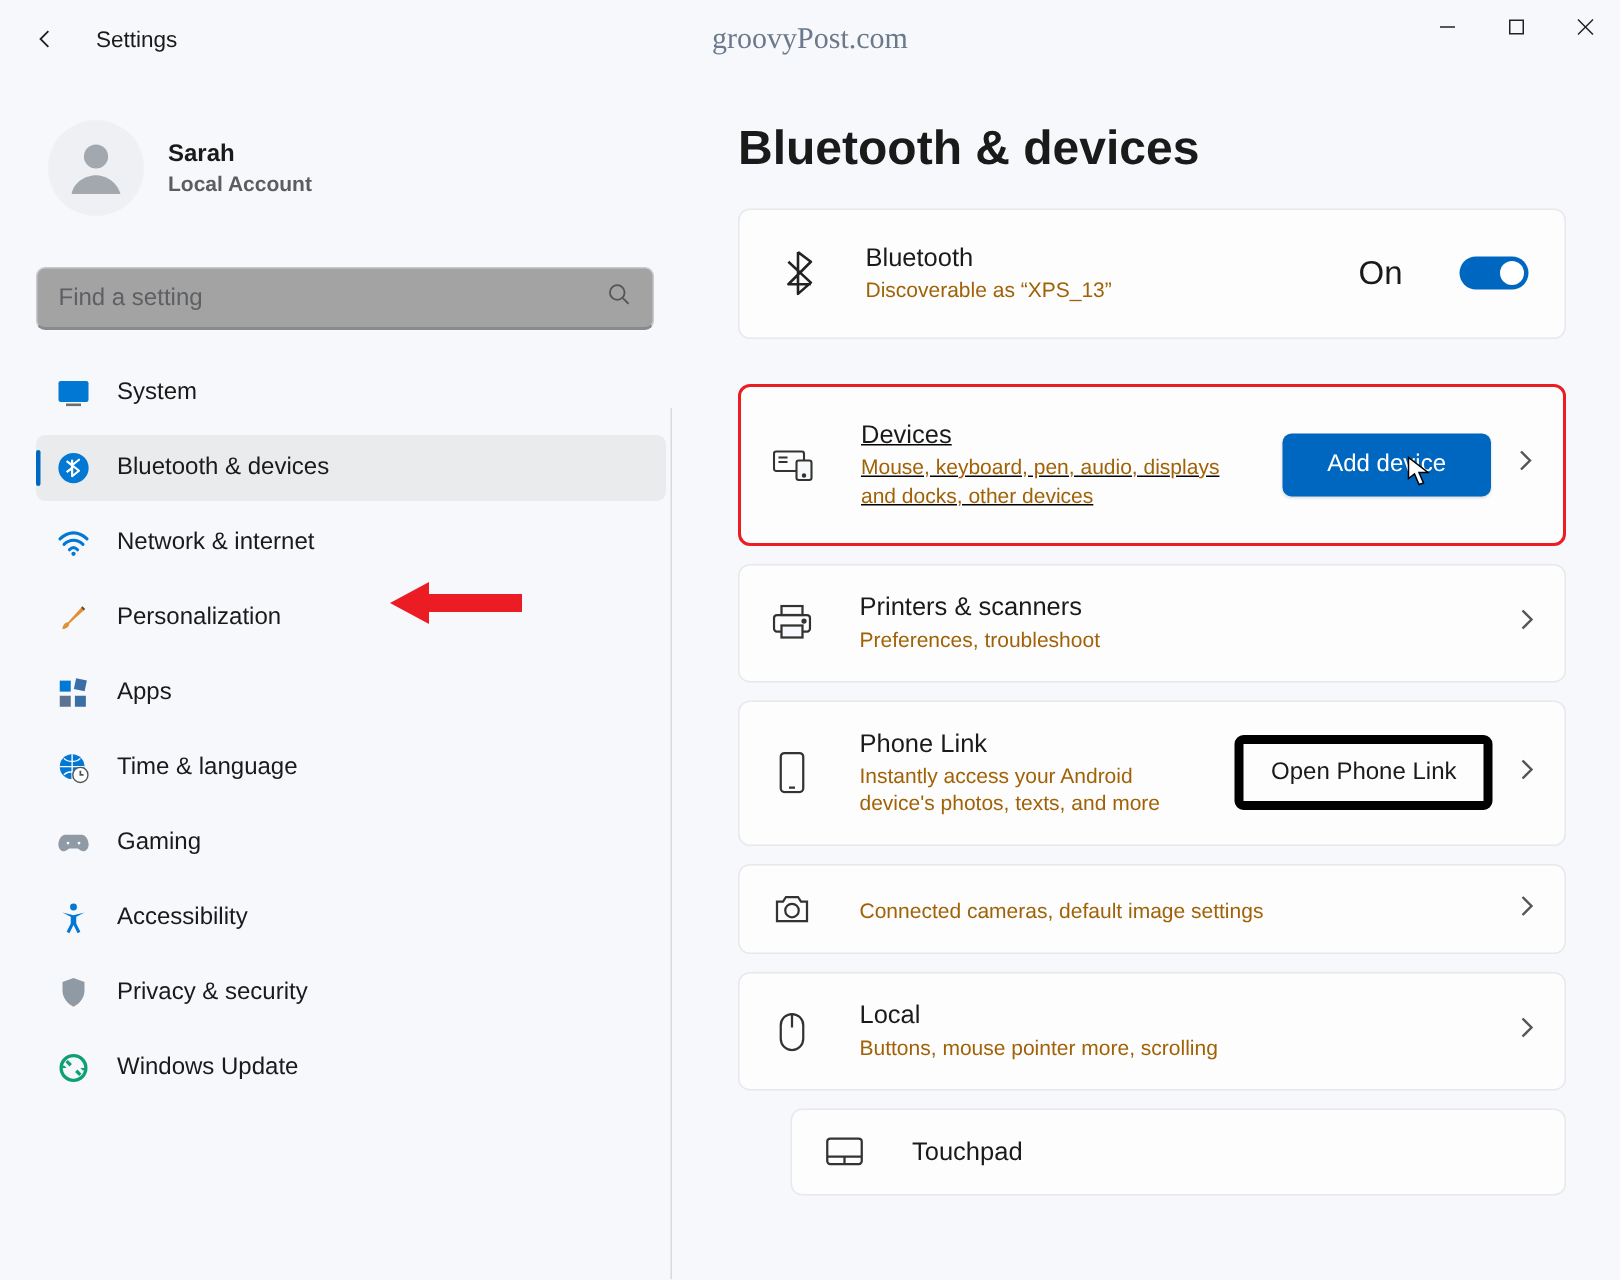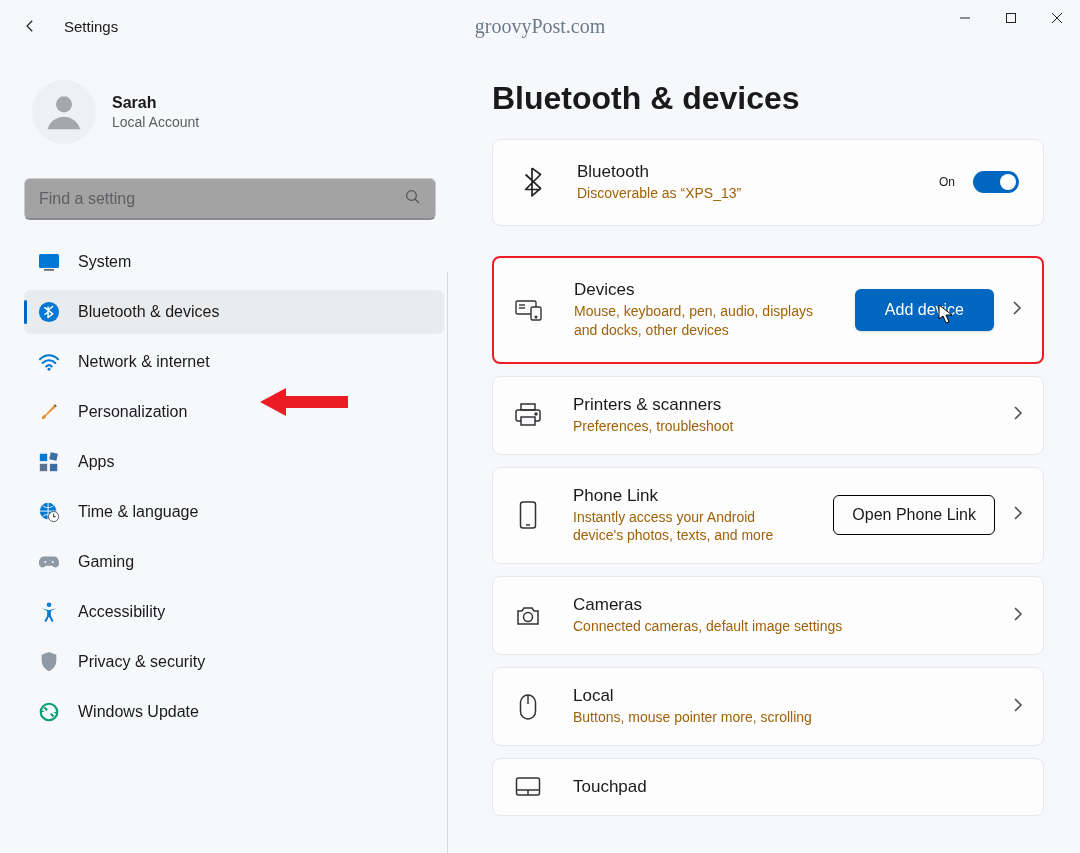--- a/index.html
+++ b/index.html
@@ -15,21 +15,21 @@
   .winbtn svg { stroke:#222; }
 
   .layout { display:flex; height: calc(853px - 52px); }
 
   
   .sidebar { width: 448px; padding: 8px 0 0 24px; display:flex; flex-direction:column; position:relative;}
   .profile { display:flex; align-items:center; gap:16px; padding: 20px 0 20px 8px;}
   .avatar { width:64px; height:64px; border-radius:50%; background:#eef0f3; display:flex; align-items:center; justify-content:center; }
   .avatar svg { fill:#a3a8ae; }
   .profile-name { font-size:16px; font-weight:600; color:#1a1a1a;}
-  .profile-sub { font-size:14px; color:#5b5d61; margin-top:2px;}
+  .profile-sub { font-size:14px; color:#5b5d61; margin-top:2px;font-weight:bold;}
 
   .searchwrap { margin: 14px 12px 20px 0; position:relative; }
   .search { width:100%; height:42px; border:1px solid #c7c9cc; border-bottom:2px solid #888a8d; border-radius:6px; background:#a3a3a3; padding:0 44px 0 14px; font-size:16px; color:#333; outline:none;}
   .search::placeholder { color:#5d5f63; }
   .search-icon { position:absolute; right:14px; top:50%; transform:translateY(-50%); }
 
   .navlist { list-style:none; margin-right:4px; overflow-y:auto; flex:1;}
   .navitem { display:flex; align-items:center; height:44px; padding:0 12px 0 14px; border-radius:6px; cursor:pointer; font-size:16px; color:#1a1a1a; gap:18px; margin-bottom:6px; position:relative;}
   .navitem.active { background:#eaebed; }
   .navitem.active::before { content:""; position:absolute; left:0; top:10px; bottom:10px; width:3px; background:#0067c0; border-radius:2px;}
@@ -45,26 +45,26 @@
   .page-title { font-size:32px; font-weight:600; color:#1a1a1a; margin-bottom:22px;}
 
   .card { background:#fdfdfe; border:1px solid #e7e8ea; border-radius:8px; margin-bottom:12px; display:flex; align-items:center; padding:18px 20px; gap:30px; cursor:pointer; position:relative;}
   .card-icon { width:30px; display:flex; align-items:center; justify-content:center; flex-shrink:0;}
   .card-text { flex:1; min-width:0;}
   .card-title { font-size:17px; color:#1a1a1a; }
   .card-sub { font-size:14px; color:#a16207; margin-top:2px; line-height:1.35;}
   .card-right { display:flex; align-items:center; gap:18px;}
   .chevron { color:#555; }
 
-  .toggle-label { font-size:12px; color:#1a1a1a; margin-right:0;}
+  .toggle-label { font-size:22px; color:#1a1a1a; margin-right:20px;}
   .toggle { width:46px; height:22px; background:#0067c0; border-radius:11px; position:relative; cursor:pointer;}
   .toggle::after { content:""; position:absolute; right:3px; top:3px; width:16px; height:16px; background:#fff; border-radius:50%;}
 
   .btn-primary { background:#0067c0; color:#fff; border:none; border-radius:6px; padding:12px 30px; font-size:16px; cursor:pointer; box-shadow:0 1px 2px rgba(0,0,0,0.15);}
-  .btn-secondary { background:#fdfdfe; color:#1a1a1a; border:1px solid #000000; border-radius:6px; padding:10px 18px; font-size:16px; cursor:pointer;}
+  .btn-secondary { background:#fdfdfe; color:#1a1a1a; border:6px solid #000000; border-radius:6px; padding:10px 18px; font-size:16px; cursor:pointer;}
 
   .highlight-box { border:2.5px solid #ec1c24 !important; }
 
   .cursor { position:absolute; pointer-events:none; }
 
   
   .main::-webkit-scrollbar, .navlist::-webkit-scrollbar { width:4px; }
   .main::-webkit-scrollbar-thumb, .navlist::-webkit-scrollbar-thumb { background:#c4c6c9; border-radius:2px;}
 </style>
 </head>
@@ -254,21 +254,21 @@
     <div class="card highlight-box" style="padding:22px 20px;">
       <span class="card-icon">
         <svg width="28" height="24" viewBox="0 0 28 24" fill="none" stroke="#333" stroke-width="1.4">
             <rect x="1" y="3" width="20" height="13" rx="1.5"></rect>
             <rect x="16" y="9" width="10" height="13" rx="1.5" fill="#f7f8fb"></rect>
             <circle cx="21" cy="19" r="0.8" fill="#333"></circle>
             <line x1="4" y1="7" x2="10" y2="7"></line>
             <line x1="4" y1="10" x2="10" y2="10"></line>
           </svg>
       </span>
-      <div class="card-text" style="max-width:260px;">
+      <div class="card-text" style="max-width:260px;text-decoration:underline;">
         <div class="card-title">Devices</div>
         <div class="card-sub">Mouse, keyboard, pen, audio, displays and docks, other devices</div>
       </div>
       <div class="card-right">
         <button class="btn-primary">Add device</button>
         <span class="chevron"><svg width="10" height="16" viewBox="0 0 10 16" fill="none" stroke="#555" stroke-width="1.6">
               <path d="M2 2l6 6-6 6"></path>
             </svg></span>
       </div>
 
@@ -317,21 +317,20 @@
     </div>
 
     <div class="card">
       <span class="card-icon">
         <svg width="26" height="22" viewBox="0 0 26 22" fill="none" stroke="#333" stroke-width="1.5">
             <path d="M3 6h4l2-3h8l2 3h4v13H3z"></path>
             <circle cx="13" cy="12" r="4.5"></circle>
           </svg>
       </span>
       <div class="card-text">
-        <div class="card-title">Cameras</div>
         <div class="card-sub">Connected cameras, default image settings</div>
       </div>
       <div class="card-right">
           <span class="chevron"><svg width="10" height="16" viewBox="0 0 10 16" fill="none" stroke="#555" stroke-width="1.6">
               <path d="M2 2l6 6-6 6"></path>
             </svg></span>
         </div>
     </div>
 
     <div class="card">
@@ -345,21 +344,21 @@
         <div class="card-title">Local</div>
         <div class="card-sub">Buttons, mouse pointer more, scrolling</div>
       </div>
       <div class="card-right">
           <span class="chevron"><svg width="10" height="16" viewBox="0 0 10 16" fill="none" stroke="#555" stroke-width="1.6">
               <path d="M2 2l6 6-6 6"></path>
             </svg></span>
         </div>
     </div>
 
-    <div class="card" style="margin-bottom:0;">
+    <div class="card" style="margin-bottom:0;margin-left:35px;">
       <span class="card-icon">
         <svg width="26" height="20" viewBox="0 0 26 20" fill="none" stroke="#333" stroke-width="1.5">
             <rect x="1.5" y="1" width="23" height="17" rx="2"></rect>
             <line x1="1.5" y1="13" x2="24.5" y2="13"></line>
             <line x1="13" y1="13" x2="13" y2="18"></line>
           </svg>
       </span>
       <div class="card-text">
         <div class="card-title">Touchpad</div>
       </div>

